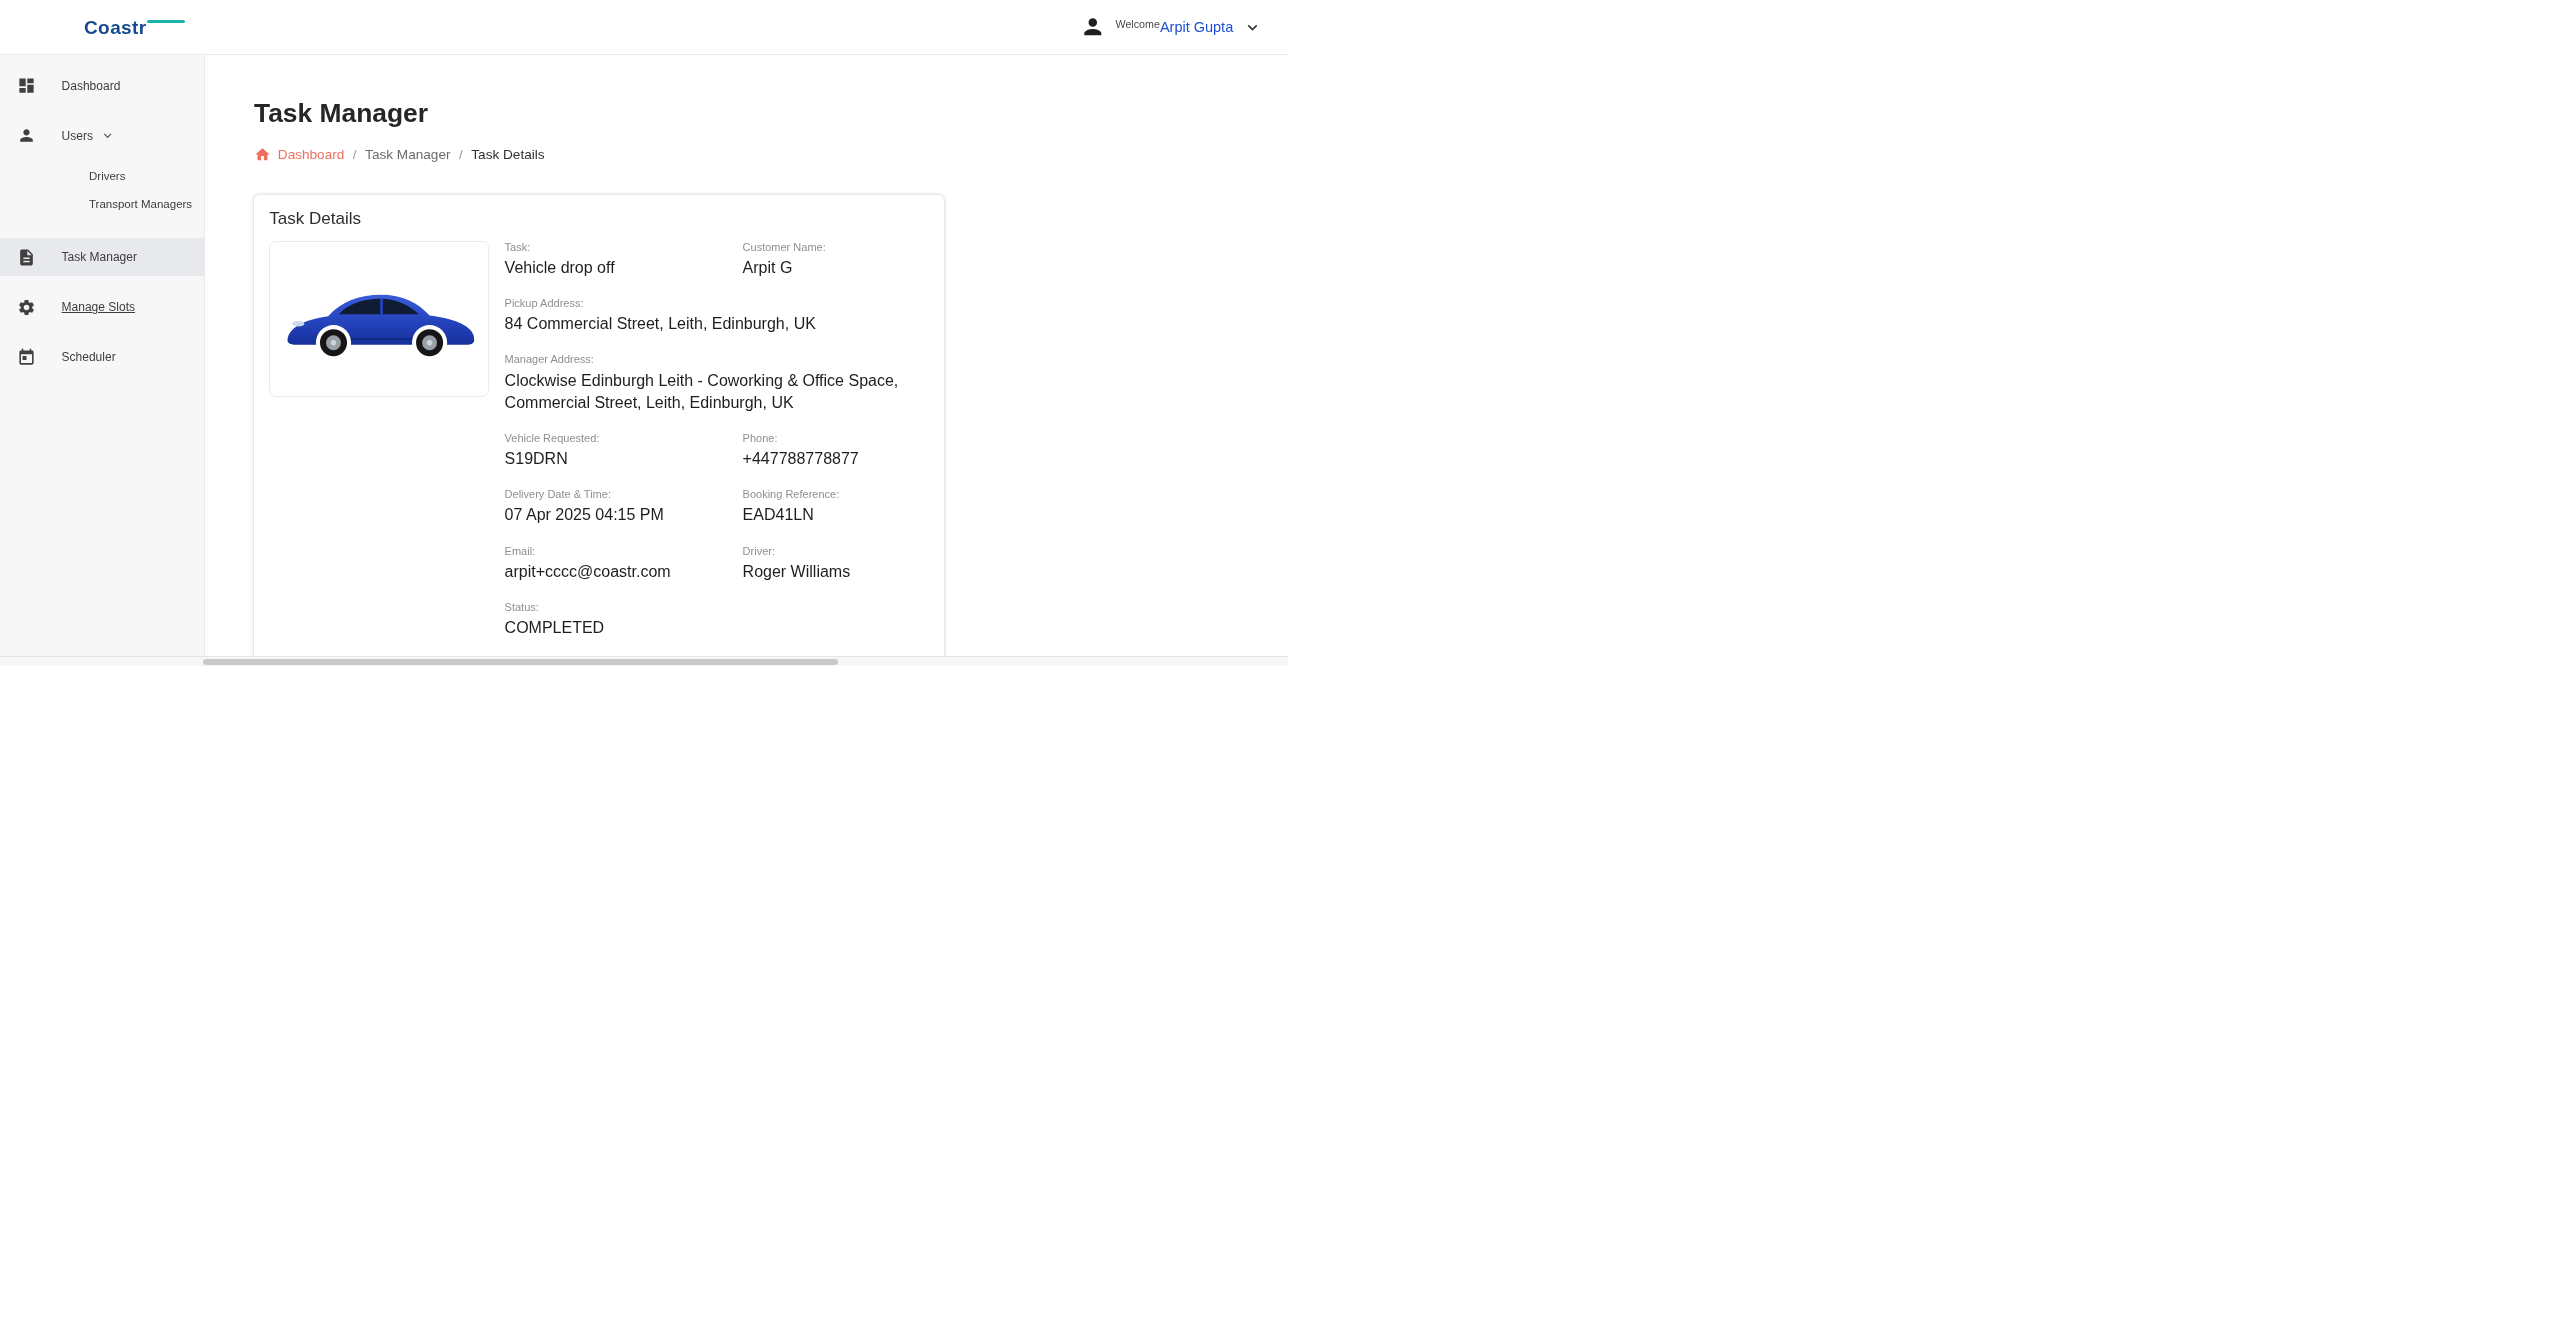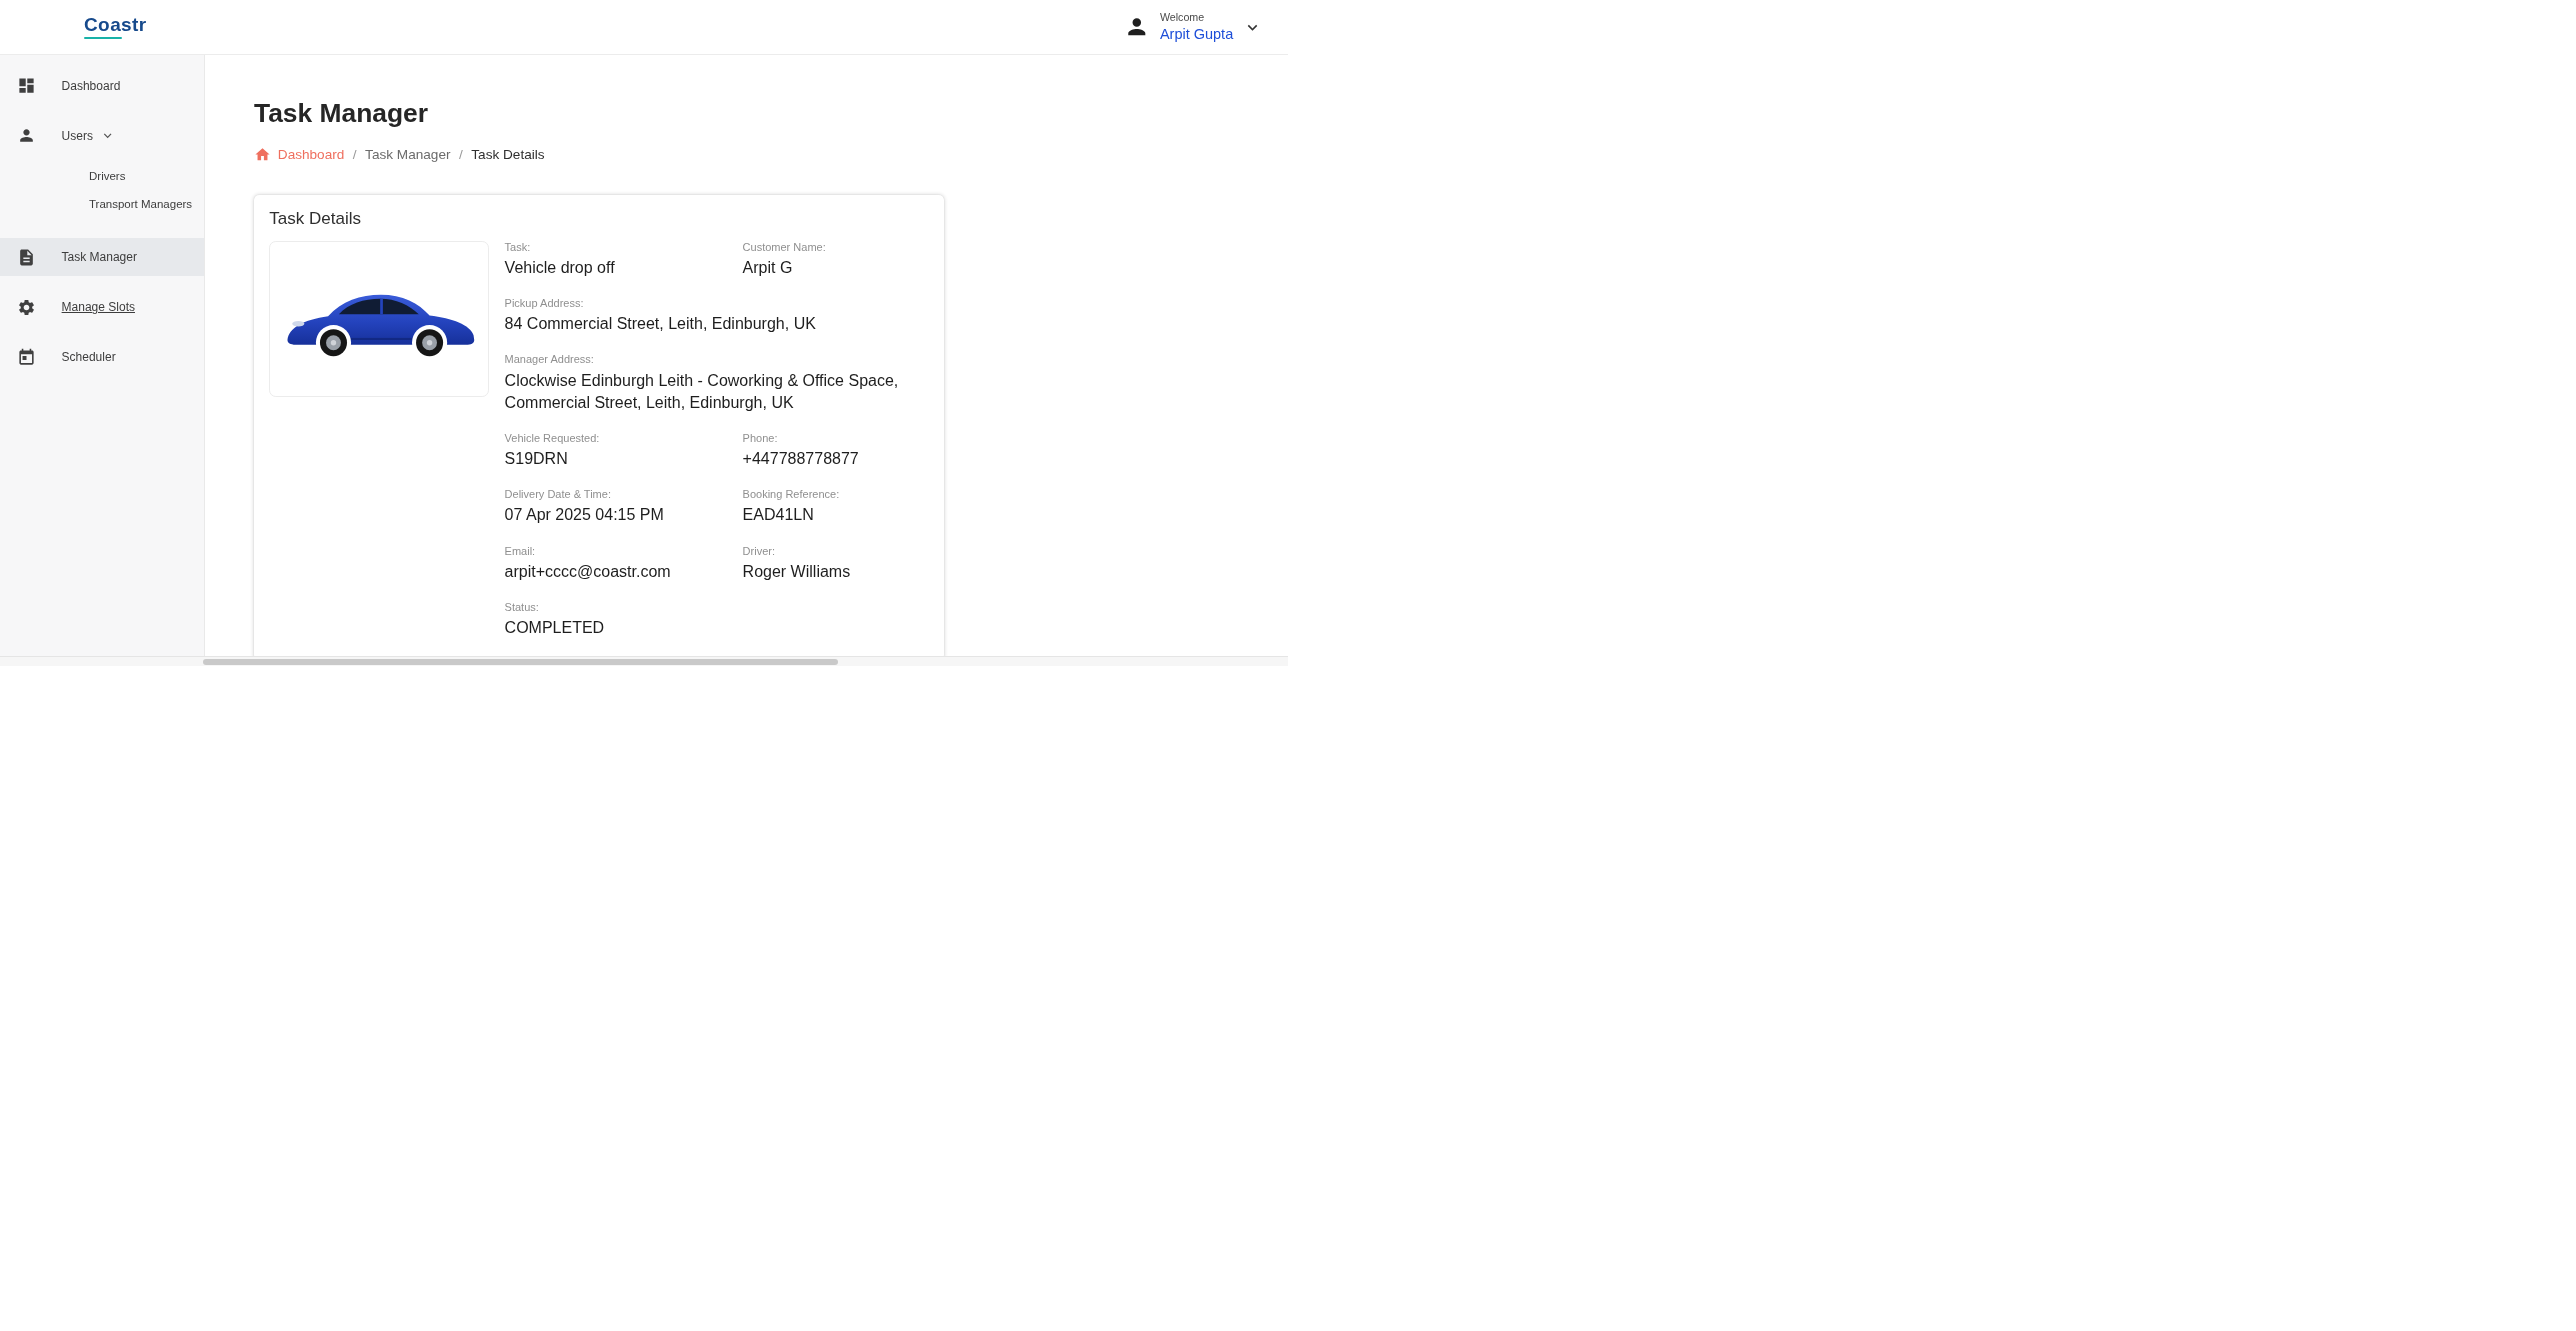--- a/index.html
+++ b/index.html
@@ -8,29 +8,29 @@
   #page {
     position:relative; width:1288px; height:666px; background:#ffffff;
     overflow:hidden;
   }
   
   .topbar{
     position:absolute; top:0; left:0; right:0; height:55px; background:#fff;
     border-bottom:0.9px solid #ececec; display:flex; align-items:center;
     justify-content:space-between; padding:0 25.6px 0 84px; z-index:5;
   }
-  .brand{ display:flex; flex-direction:column; line-height:1; cursor:pointer; }
+  .brand{ display:flex; flex-direction:row; line-height:1; cursor:pointer; }
   .brand .brand-text{
     font-size:19px; font-weight:bold; color:#174a8c; letter-spacing:0.4px;
   }
   .brand .brand-swoosh{
     width:38px; height:2.6px; border-radius:1.7px; background:#18b2a8; margin-top:2.6px;
   }
   .usermenu{ display:flex; align-items:center; gap:10.2px; cursor:pointer; }
-  .usermenu .utext{ display:flex; flex-direction:column; line-height:1.25; }
+  .usermenu .utext{ display:flex; flex-direction:row; line-height:1.25; }
   .usermenu .welcome{ font-size:10.7px; color:#4a4a4a; }
   .usermenu .uname{ font-size:14.5px; color:#1d4ed8;text-align:right; }
   .icon{ display:inline-flex; align-items:center; justify-content:center; }
   
   .sidebar{
     position:absolute; top:55px; left:0; bottom:0; width:205px;
     background:#f7f7f8; border-right:0.9px solid #e9e9e9; padding-top:6.8px; z-index:2;
   }
   .nav-item{
     display:flex; align-items:center; height:38px; padding-left:17px;

